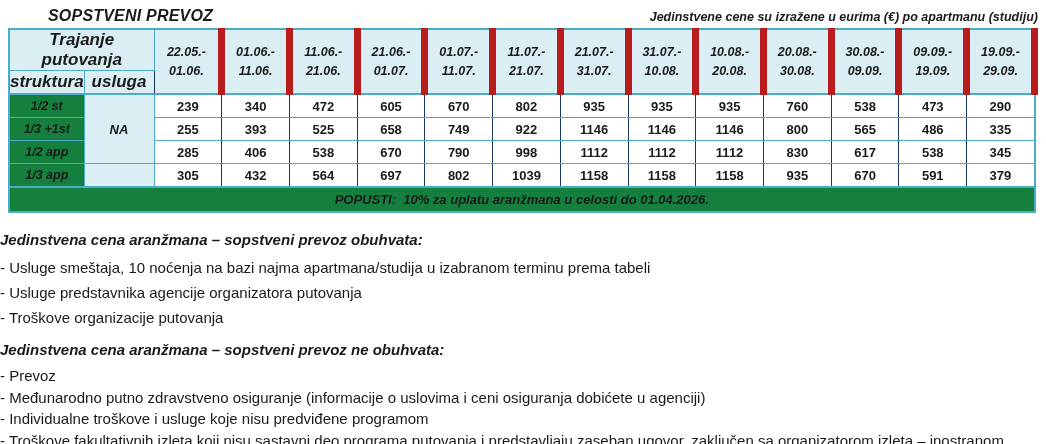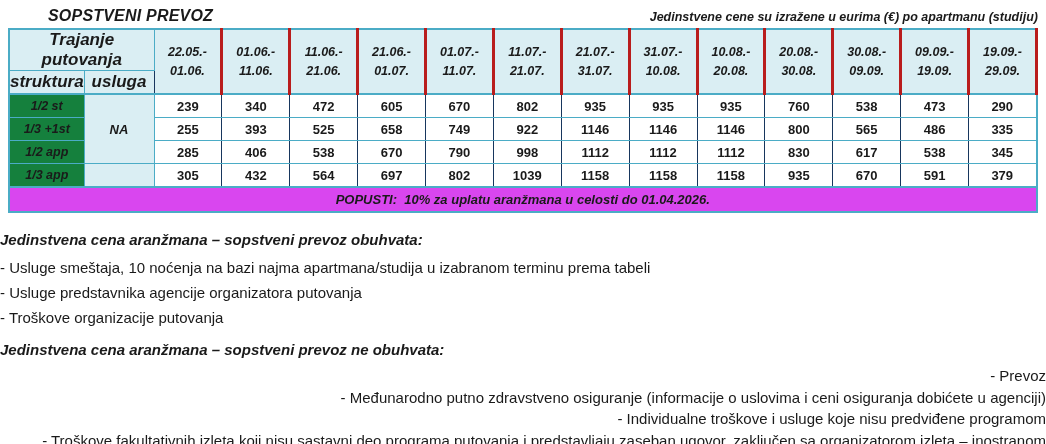--- a/index.html
+++ b/index.html
@@ -28,57 +28,57 @@
   }
   .hdr{
     background:#DAEEF3;
     border:1px solid #4BACC6;
     font-style:italic;font-weight:bold;font-size:17px;
     height:22px;
   }
   .corner{height:22px;}
   .hdr-bottom{border-bottom:2.5px solid #4BACC6;}
   .datehdr{
-    border-left:1px solid #17365D;border-right:3px solid #b91c1c;
+    border-left:1px solid #17365D;border-right:7px solid #b91c1c;
     white-space:pre-line;line-height:1.5;
     font-size:12.5px;
   }
   .rowlabel{
     background:#15803d;border:1px solid #4BACC6;
     font-style:italic;font-weight:bold;font-size:12.5px;
     height:22px;
   }
   .nacell{
     background:#DAEEF3;border:1px solid #4BACC6;
     font-style:italic;font-weight:bold;font-size:13px;
   }
   .val{
     background:#ffffff;
     border-top:1px solid #4BACC6;border-bottom:1px solid #4BACC6;
     border-left:1px solid #17365D;border-right:1px solid #17365D;
     font-weight:bold;font-size:13px;
     height:22px;
   }
   .footer-cell{
-    background:#d946ef;
+    background:#15803d;
     border:1px solid #4BACC6;border-top:2px solid #4BACC6;
     font-style:italic;font-weight:bold;font-size:13px;
     height:23px;white-space:pre;
   }
   
   .section{font-size:15px;}
   .section-1{margin-top:18px;}
   .section-2{margin-top:11px;}
   .section-heading{
     font-style:italic;font-weight:bold;font-size:15px;
     margin:0 0 7px 0;
   }
   ul.plain{list-style:none;margin:0;padding:0;}
   .section-1 ul.plain li{line-height:25px;}
-  .section-2 ul.plain li{line-height:21.6px;text-align:right;}
+  .section-2 ul.plain li{line-height:21.6px;}
 </style>
 </head>
 <body>
 
 <div class="topbar">
   <span class="doc-title">SOPSTVENI PREVOZ</span>
   <span class="doc-subtitle">Jedinstvene cene su izražene u eurima (€) po apartmanu (studiju)</span>
 </div>
 
 <table class="price">

